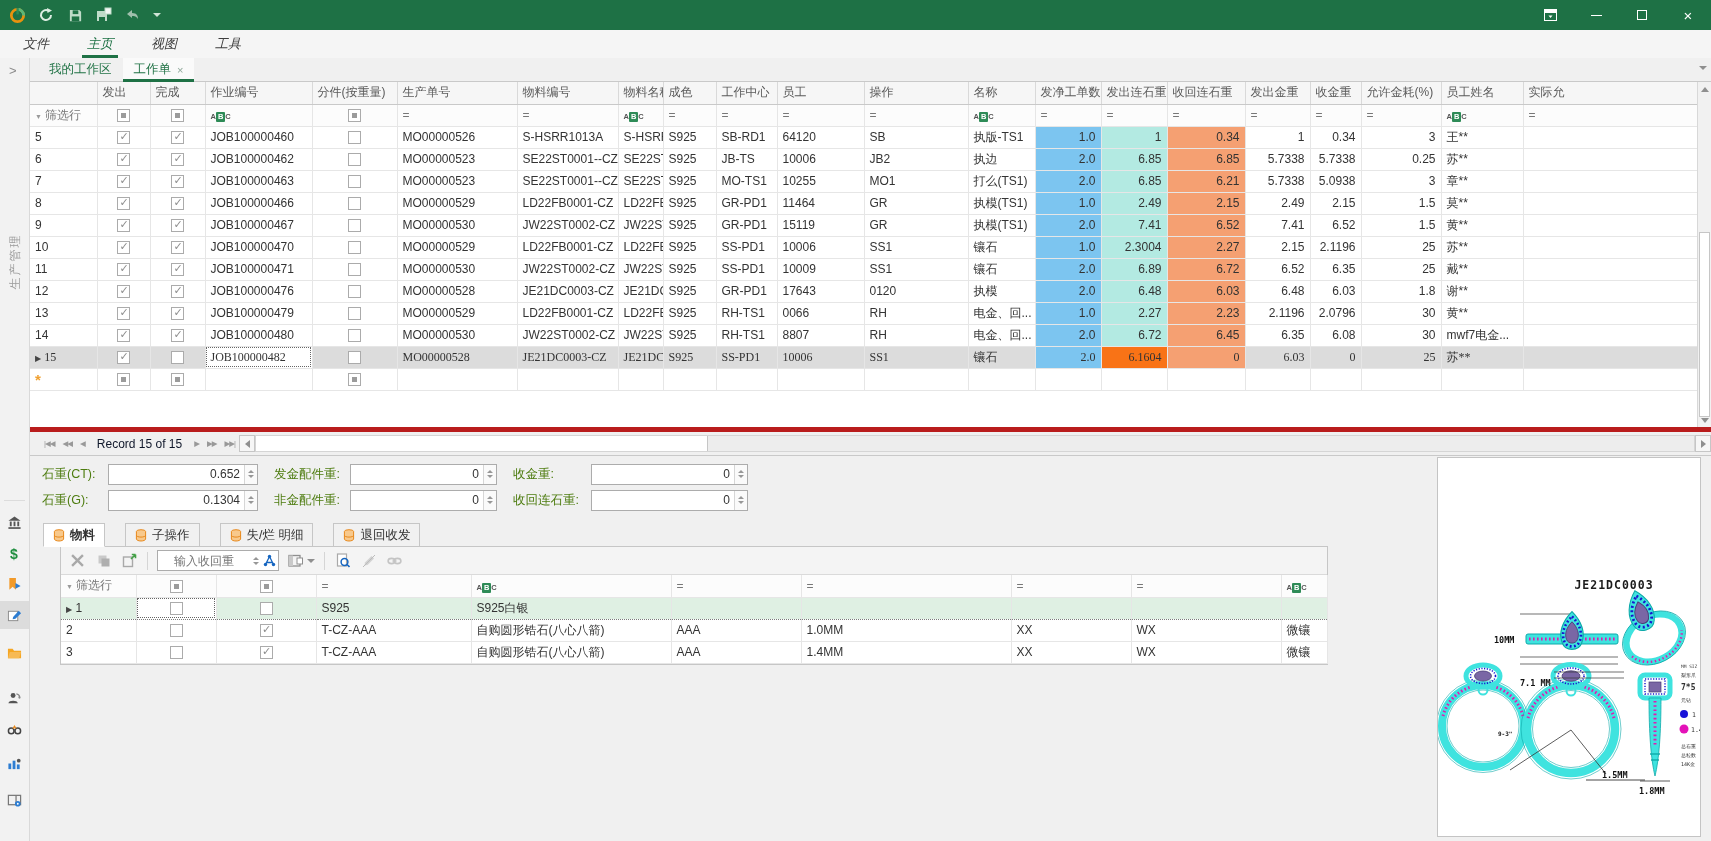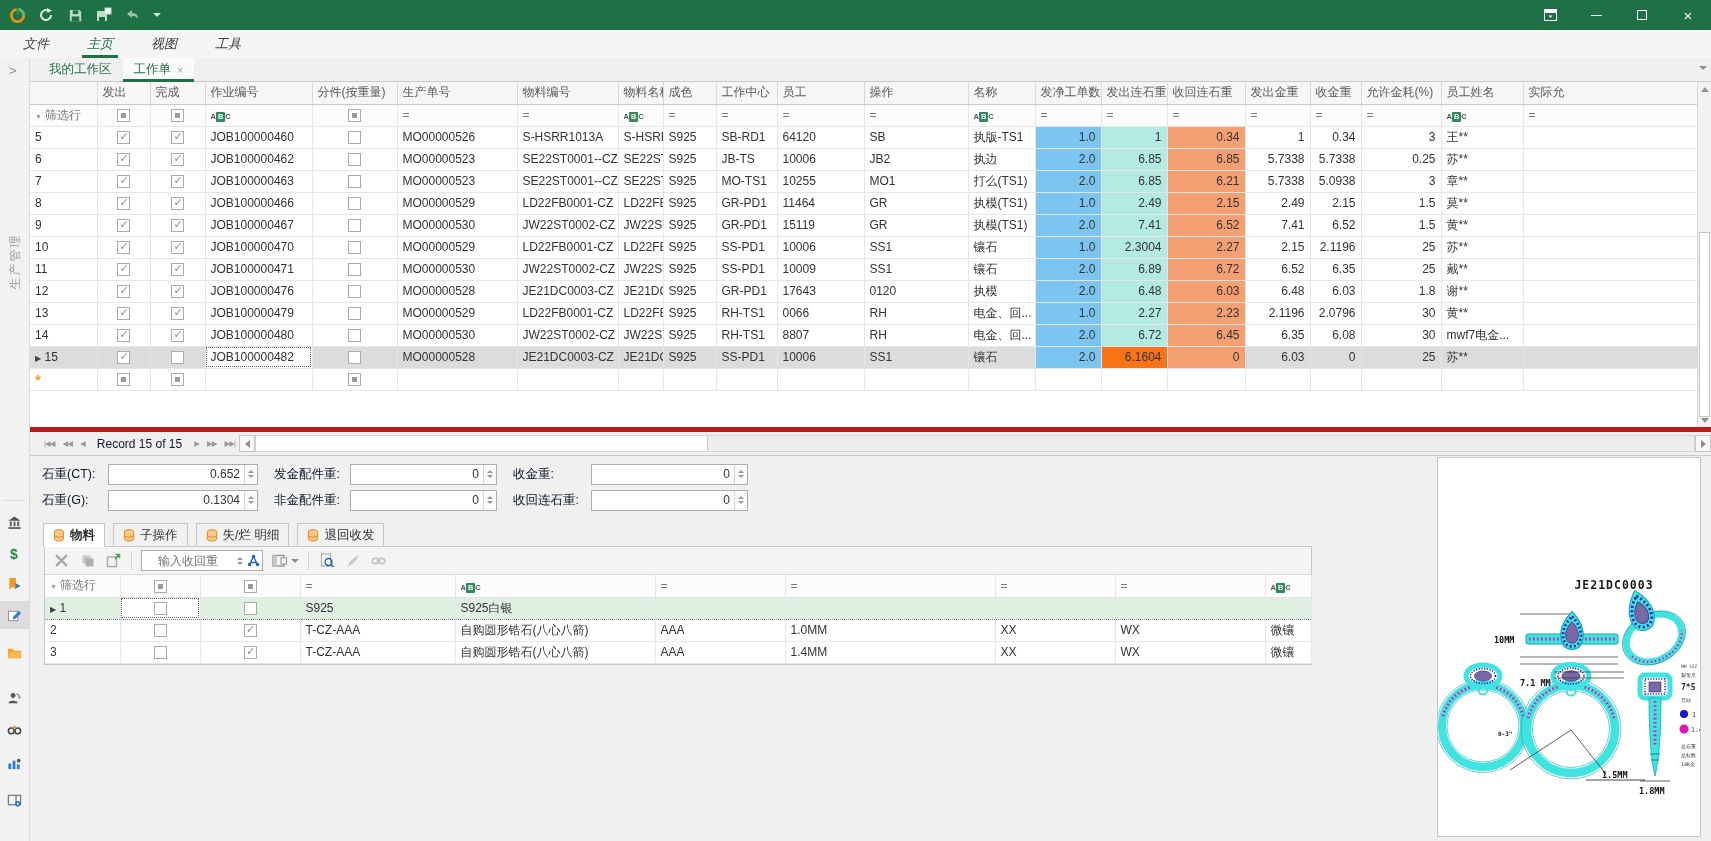--- a/index.html
+++ b/index.html
@@ -46,21 +46,21 @@
   table.grid { border-collapse:collapse; table-layout:fixed; background:#FFF; }
   table.grid th { height:22px; background:#F6F6F6; border-right:1px solid #D9D9D9; border-bottom:1px solid #C9C9C9; font-weight:normal; color:#5A5A5A; text-align:left; padding:0 5px; overflow:hidden; white-space:nowrap; font-size:12px; }
   table.grid td { height:22px; border-right:1px solid #E6E6E6; border-bottom:1px solid #E6E6E6; padding:0 5px; overflow:hidden; white-space:nowrap; font-size:12px; color:#333; }
   table.grid tr.frow td { background:#FCFCFC; color:#777; }
   td.t-num { text-align:right; }
   td.t-chk { text-align:center; }
   td.c-ind { color:#555; padding-left:10px; }
   #maingrid td.bg-blue { background:#7CC5F0; }
   #maingrid td.bg-cyan { background:#B3EAE2; }
   #maingrid td.bg-orange { background:#F5A072; }
-  #maingrid tr.sel td { background:#DCDCDC; }
+  #maingrid tr.sel td { background:#DCDCDC;font-family:Liberation Serif, serif; }
   #maingrid tr.sel td.bg-blue { background:#7CC5F0; }
   #maingrid tr.sel td.bg-cyan { background:#f97316; }
   #maingrid tr.sel td.bg-orange { background:#F5A072; }
   td.focus { background:#FFF !important; outline:1px dotted #666; outline-offset:-2px; }
   .rowarrow { font-size:8px; color:#444; }
   .star { color:#F0A030; font-size:15px; font-weight:bold; }
   .funnel { color:#9A9A9A; font-size:7px; margin-right:3px; }
   .abc { display:inline-flex; font-size:7.5px; font-weight:bold; color:#555; line-height:10px; }
   .abc b { background:#2E8B57; color:#FFF; padding:0 1.5px; margin:0 0.5px; border-radius:1px; }
   .cb { display:inline-block; width:13px; height:13px; border:1px solid #ABABAB; background:#FFF; position:relative; vertical-align:middle; }
@@ -78,32 +78,32 @@
   
   .navrow { height:24px; background:#F0F0F0; border-bottom:1px solid #C9C9C9; display:flex; align-items:center; padding-left:10px; }
   .nav-g { font-size:7.5px; color:#999; padding:0 4px; letter-spacing:-1px; }
   .rec-text { font-size:12px; color:#0f172a; margin:0 8px; white-space:nowrap; }
   .h-btn { width:16px; height:17px; border:1px solid #C6C6C6; background:#F6F6F6; display:flex; align-items:center; justify-content:center; flex:none; }
   .h-track { flex:1; height:17px; border:1px solid #D5D5D5; background:#EDEDED; position:relative; }
   .h-thumb { position:absolute; left:0; top:0; bottom:0; width:452px; background:#FFF; border-right:1px solid #C6C6C6; }
   
   .summary { padding:7px 0 6px 12px; }
   .srow { display:flex; align-items:center; height:22px; margin-bottom:4px; }
-  .slabel { color:#0f172a; font-size:12.5px; }
+  .slabel { color:#4d7c0f; font-size:12.5px; }
   .sl1 { width:66px; } .sl2 { width:76px; } .sl3 { width:78px; }
   .sinput { height:21px; border:1px solid #ACACAC; background:#FFF; position:relative; display:flex; align-items:center; justify-content:flex-end; padding-right:17px; color:#333; margin-right:16px; }
   .si1 { width:150px; } .si2 { width:147px; } .si3 { width:157px; }
   .spin { position:absolute; right:0; top:0; bottom:0; width:13px; border-left:1px solid #D6D6D6; display:flex; flex-direction:column; align-items:center; justify-content:center; gap:2px; background:#FAFAFA; }
   .spin .tri-up { border-left-width:3px; border-right-width:3px; border-bottom-width:3.5px; border-bottom-color:#979797; }
   .spin .tri-dn { border-left-width:3px; border-right-width:3px; border-top-width:3.5px; border-top-color:#979797; }
   
-  .dtabs { display:flex; align-items:flex-end; gap:8px; padding-left:13px; height:25px; position:relative; z-index:2; }
+  .dtabs { display:flex; align-items:flex-end; gap:20px; padding-left:13px; height:25px; position:relative; z-index:2; }
   .dtab { display:flex; align-items:center; gap:5px; height:24px; padding:0 9px; border:1px solid #C6C6C6; background:#F1F1F1; color:#333; font-size:12.5px; margin-bottom:-1px; }
   .dtab.active { background:#FFF; border-bottom-color:#FFF; font-weight:bold; }
-  .detailpanel { margin-left:14px; width:1268px; border:1px solid #C6C6C6; background:#FFF; }
+  .detailpanel { margin-left:30px; width:1268px; border:1px solid #C6C6C6; background:#FFF; }
   .dtoolbar { height:28px; background:#F4F4F4; border-bottom:1px solid #DADADA; display:flex; align-items:center; gap:9px; padding:0 8px; }
   .tsep { width:1px; height:18px; background:#D5D5D5; }
   .tico { width:17px; height:17px; display:flex; align-items:center; justify-content:center; }
   .fld { display:flex; align-items:center; height:21px; border:1px solid #ACACAC; background:#FFF; }
   .fld input { border:none; outline:none; width:92px; height:17px; text-align:center; font-size:12px; color:#777; font-family:inherit; }
   .fld .spin2 { width:11px; height:19px; display:flex; flex-direction:column; align-items:center; justify-content:center; gap:2px; }
   .fld .spin2 .tri-up { border-left-width:3px;border-right-width:3px;border-bottom-width:3.5px;border-bottom-color:#979797; }
   .fld .spin2 .tri-dn { border-left-width:3px;border-right-width:3px;border-top-width:3.5px;border-top-color:#979797; }
   .ddbtn { display:flex; align-items:center; gap:4px; }
   .grouppanel { height:27px; background:#FBFBFB; border-bottom:1px solid #DADADA; display:flex; align-items:center; padding:0 9px; color:#8A8A8A; position:relative; }

